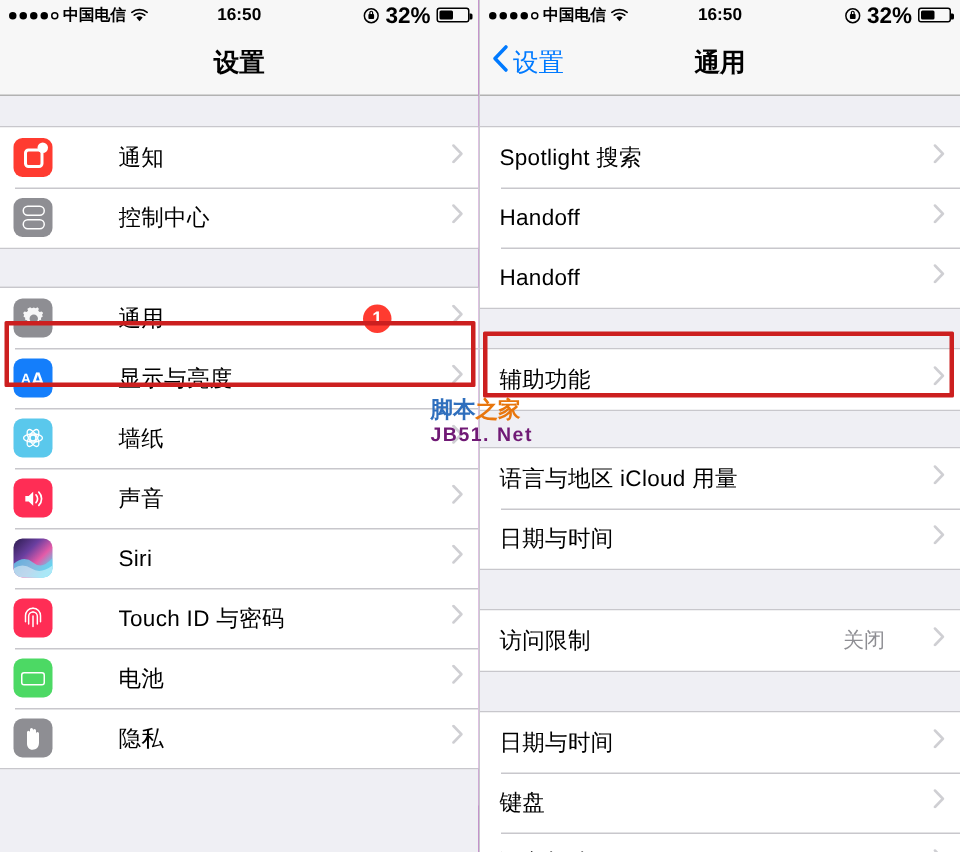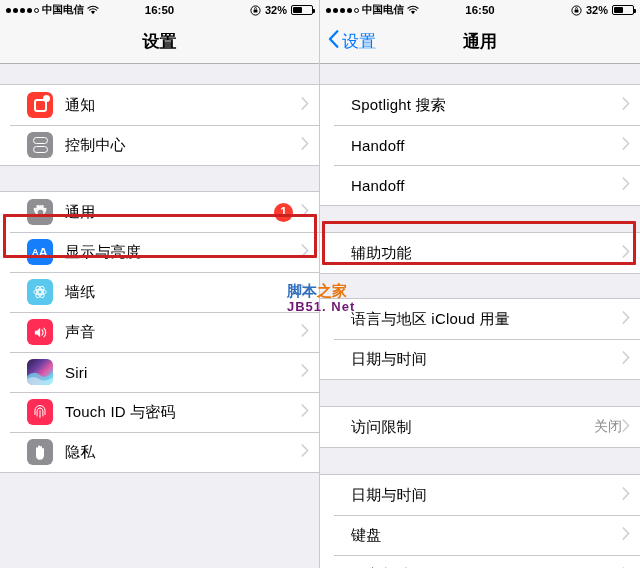--- a/index.html
+++ b/index.html
@@ -29,21 +29,21 @@
   .dot.hollow{ background:transparent; border:1px solid #000; width:5px; height:5px; }
   .carrier{ font-size:10.5px; font-weight:bold; letter-spacing:0; }
   .wifi{ width:12px; height:10px; position:relative; display:inline-block; }
   .wifi svg{ display:block; }
   .sb-center{
     position:absolute; left:0; right:0; text-align:center;
     font-size:11.5px; font-weight:bold; pointer-events:none;
   }
   .sb-right{ margin-left:auto; display:flex; align-items:center; gap:4px; z-index:2; }
   .rot-lock{ width:11px; height:11px; }
-  .batt-pct{ font-size:11px; font-weight:bold; }
+  .batt-pct{ font-size:15px; font-weight:bold; }
   .battery{ width:22px; height:10px; border:1px solid #000; border-radius:2px; position:relative; }
   .battery .fill{ position:absolute; top:1px; left:1px; bottom:1px; width:45%; background:#000; border-radius:1px; }
   .battery .nub{ position:absolute; right:-3px; top:3px; width:2px; height:4px; background:#000; border-radius:0 1px 1px 0; }
 
   
   .navbar{
     height:44px; background:#f7f7f7;
     border-bottom:1px solid #b2b2b2;
     display:flex; align-items:center;
     position:relative;
@@ -59,22 +59,22 @@
     cursor:pointer;
   }
   .chev-left{ display:block; }
 
   
   .list-scroll{ position:relative; height:504px; background:#efeff4; }
   .group{ background:#fff; border-top:1px solid #c8c7cc; border-bottom:1px solid #c8c7cc; }
   .gap{ height:0; background:#efeff4; }
   .row{
     height:40px; display:flex; align-items:center;
-    padding-left:27px; padding-right:10px;
-    background:#fff; position:relative; cursor:pointer;
+    padding-left:9px; padding-right:10px;
+    background:#fff; position:relative; cursor:pointer;gap:32px;
   }
   .row + .row::before{
     content:""; position:absolute; left:10px; right:0; top:0; height:1px; background:#c8c7cc;
   }
   .row.noicon + .row.noicon::before{ left:14px; }
   .icon{
     width:26px; height:26px; border-radius:6px; flex:0 0 26px;
     margin-right:12px; position:relative; overflow:hidden;
     display:flex; align-items:center; justify-content:center;
   }
@@ -280,20 +280,29 @@
                   <path d="M8 7.6v7"></path>
                 </g>
               </svg>
           </span>
           <span class="label">Touch ID 与密码</span>
           <span class="chev"><svg width="8" height="13" viewBox="0 0 8 13">
                 <path d="M1.3 1 L6.6 6.5 L1.3 12" stroke="#c7c7cc" stroke-width="1.7" fill="none" stroke-linecap="round" stroke-linejoin="round"></path>
               </svg></span>
         </div>
         <div class="row">
+          <span class="icon ic-battery">
+              <i class="bb"></i>
+            </span>
+          <span class="label">电池</span>
+          <span class="chev"><svg width="8" height="13" viewBox="0 0 8 13">
+                <path d="M1.3 1 L6.6 6.5 L1.3 12" stroke="#c7c7cc" stroke-width="1.7" fill="none" stroke-linecap="round" stroke-linejoin="round"></path>
+              </svg></span>
+        </div>
+        <div class="row">
           <span class="icon ic-privacy">
             <svg width="16" height="17" viewBox="0 0 16 17">
                 <path d="M4 9V4.2a1 1 0 0 1 2 0V8V2.4a1 1 0 0 1 2 0V8V3a1 1 0 0 1 2 0v5V5a1 1 0 0 1 2 0v6.2c0 3-1.9 4.6-4.3 4.6C5.4 15.8 4 14 4 11.8z" fill="#fff"></path>
               </svg>
           </span>
           <span class="label">隐私</span>
           <span class="chev"><svg width="8" height="13" viewBox="0 0 8 13">
                 <path d="M1.3 1 L6.6 6.5 L1.3 12" stroke="#c7c7cc" stroke-width="1.7" fill="none" stroke-linecap="round" stroke-linejoin="round"></path>
               </svg></span>
         </div>
@@ -435,21 +444,21 @@
           <span class="chev"><svg width="8" height="13" viewBox="0 0 8 13">
                 <path d="M1.3 1 L6.6 6.5 L1.3 12" stroke="#c7c7cc" stroke-width="1.7" fill="none" stroke-linecap="round" stroke-linejoin="round"></path>
               </svg></span>
         </div>
       </div>
     </div>
 
     <div class="annot" style="left: 2px; top: 221px; width: 314px; height: 44px; border-color: rgb(204, 31, 31);"></div>
   </div>
 
-  <div class="wm-mid" style="left:287px; top:266px;margin-top:17px;">
+  <div class="wm-mid" style="left:287px; top:266px;">
     <div class="l1">
       <span class="a">脚本</span><span class="b">之家</span>
     </div>
     <div class="l2">JB51. Net</div>
   </div>
 
   <div class="wm-bottom" style="left:243px; top:535px;">www.jb51.net</div>
 
 </div>
 

